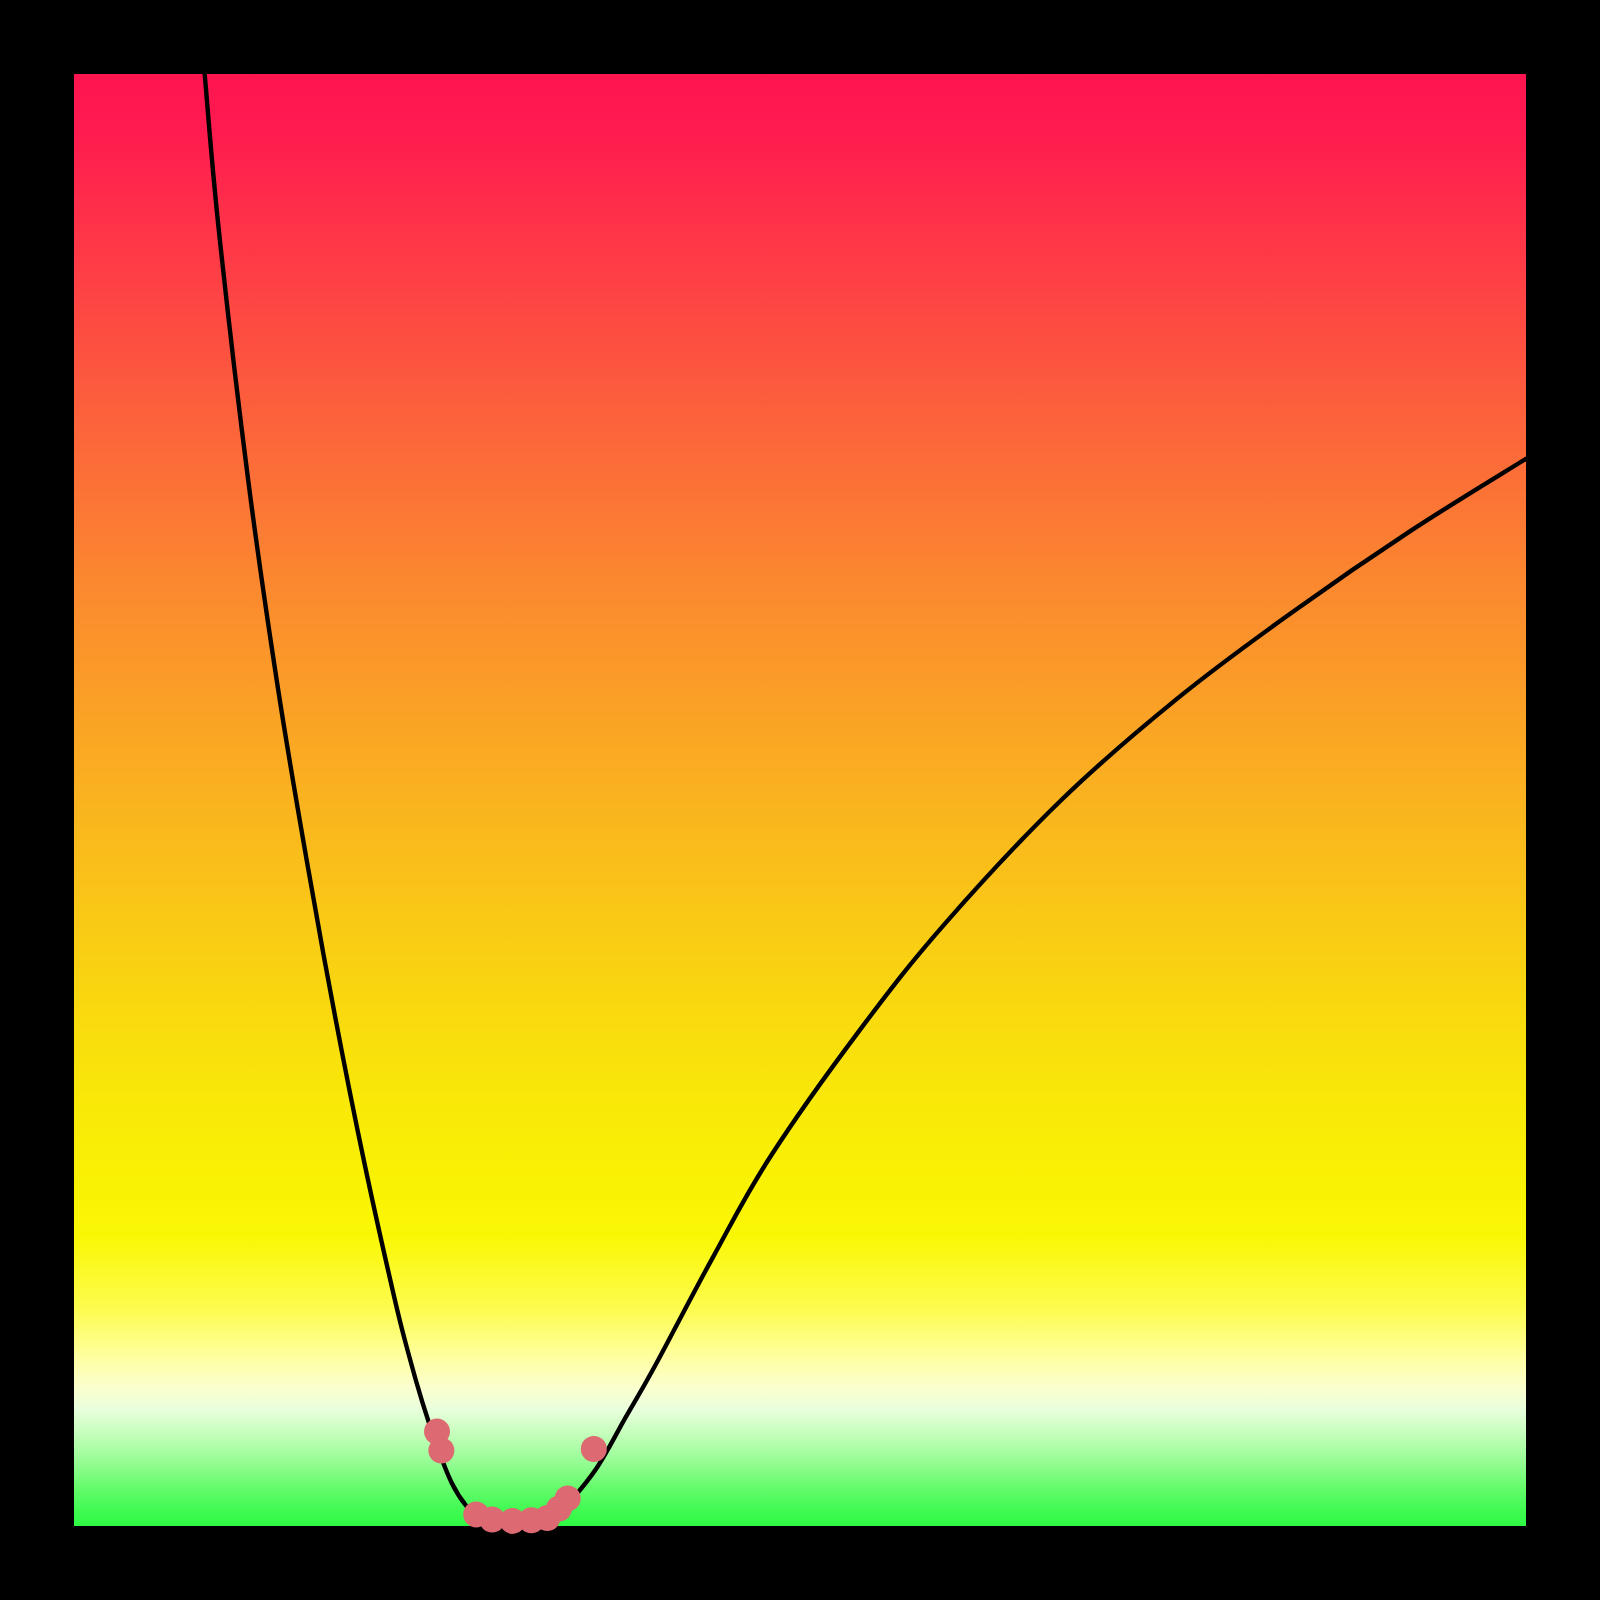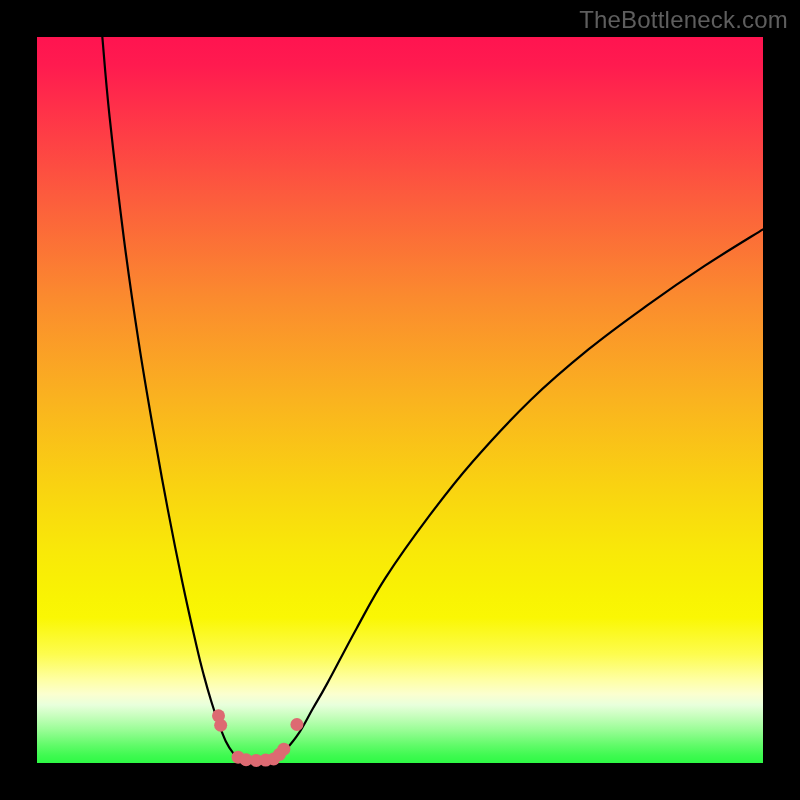--- a/index.html
+++ b/index.html
@@ -75,21 +75,20 @@
   }
   .marker {
     fill: #dd6a72;
   }
 </style>
 </head>
 <body>
 
 <div class="frame">
 
-  <div class="watermark">TheBottleneck.com</div>
 
   <div class="plot-area">
     <svg class="curves" viewBox="0 0 726 726" preserveAspectRatio="none">
       <path id="left-curve" class="curve" d="M 65.34 0 C 66.6468 14.374800000000002, 68.67960000000001 43.26960000000002, 72.60000000000001 79.86000000000001 C 76.52040000000001 116.4504, 81.8928 162.76919999999998, 87.11999999999999 203.27999999999997 C 92.34719999999999 243.79079999999996, 96.41280000000002 270.94320000000005, 101.64000000000001 304.92 C 106.86720000000001 338.8968, 110.9328 361.98359999999997, 116.16 392.03999999999996 C 121.38719999999999 422.09639999999996, 125.4528 444.45719999999994, 130.68 471.9 C 135.90720000000002 499.3428, 139.9728 519.6708, 145.20000000000002 544.5 C 150.42720000000003 569.3292, 155.7996 592.8516000000001, 159.72 609.84 C 163.6404 626.8284, 164.36640000000003 629.079, 166.98000000000002 638.88 C 169.5936 648.681, 171.6264 655.7958, 174.23999999999998 664.29 C 176.85359999999997 672.7841999999999, 178.88639999999998 678.8826, 181.5 686.07 C 184.11360000000002 693.2574000000001, 186.14640000000003 698.86212, 188.76000000000002 704.22 C 191.3736 709.57788, 193.40640000000002 712.569, 196.02 715.836 C 198.6336 719.1030000000001, 201.97320000000002 721.19388, 203.28000000000003 722.37"></path>
       <path id="right-curve" class="curve" d="M 239.58 722.37 C 240.88680000000002 721.0632, 242.91960000000003 719.6838, 246.84000000000003 715.11 C 250.76040000000003 710.5362, 256.13280000000003 704.8008000000001, 261.36 696.96 C 266.5872 689.1192, 270.6528 680.6976, 275.88 671.55 C 281.1072 662.4024, 282.55920000000003 660.5147999999999, 290.40000000000003 646.14 C 298.24080000000004 631.7652, 308.98560000000003 610.6386, 319.44 591.69 C 329.89439999999996 572.7414000000001, 335.412 561.1254, 348.47999999999996 540.87 C 361.54799999999994 520.6146, 376.3584 500.06879999999995, 392.04 479.15999999999997 C 407.7216 458.2512, 417.30479999999994 445.6188, 435.59999999999997 424.71000000000004 C 453.8952 403.80120000000005, 472.7712000000001 383.2554, 493.68000000000006 363 C 514.5888000000001 342.7446, 530.8512 329.1684000000001, 551.76 312.18000000000006 C 572.6688 295.19160000000005, 588.9312 283.64820000000003, 609.84 268.62 C 630.7488000000001 253.59179999999998, 647.0112 242.41139999999996, 667.9200000000001 228.68999999999994 C 688.8288000000001 214.96859999999992, 715.5456 198.92399999999998, 726 192.39"></path>
       <path id="flat-seg" class="curve" d="M 203.28000000000003 722.37 C 204.5868 722.63136, 207.9264 723.4953, 210.54 723.822 C 213.15359999999998 724.1487, 215.1864 724.11966, 217.79999999999998 724.185 C 220.41359999999997 724.2503399999999, 222.4464 724.2503399999999, 225.06 724.185 C 227.6736 724.11966, 229.7064 724.1487, 232.32 723.822 C 234.93359999999998 723.4953, 238.2732 722.63136, 239.58 722.37"></path>
       <g id="markers">
           <circle cx="181.5" cy="678.81" r="6.5" class="marker"></circle>
           <circle cx="183.678" cy="688.248" r="6.5" class="marker"></circle>
           <circle cx="201.10199999999998" cy="720.192" r="6.5" class="marker"></circle>

